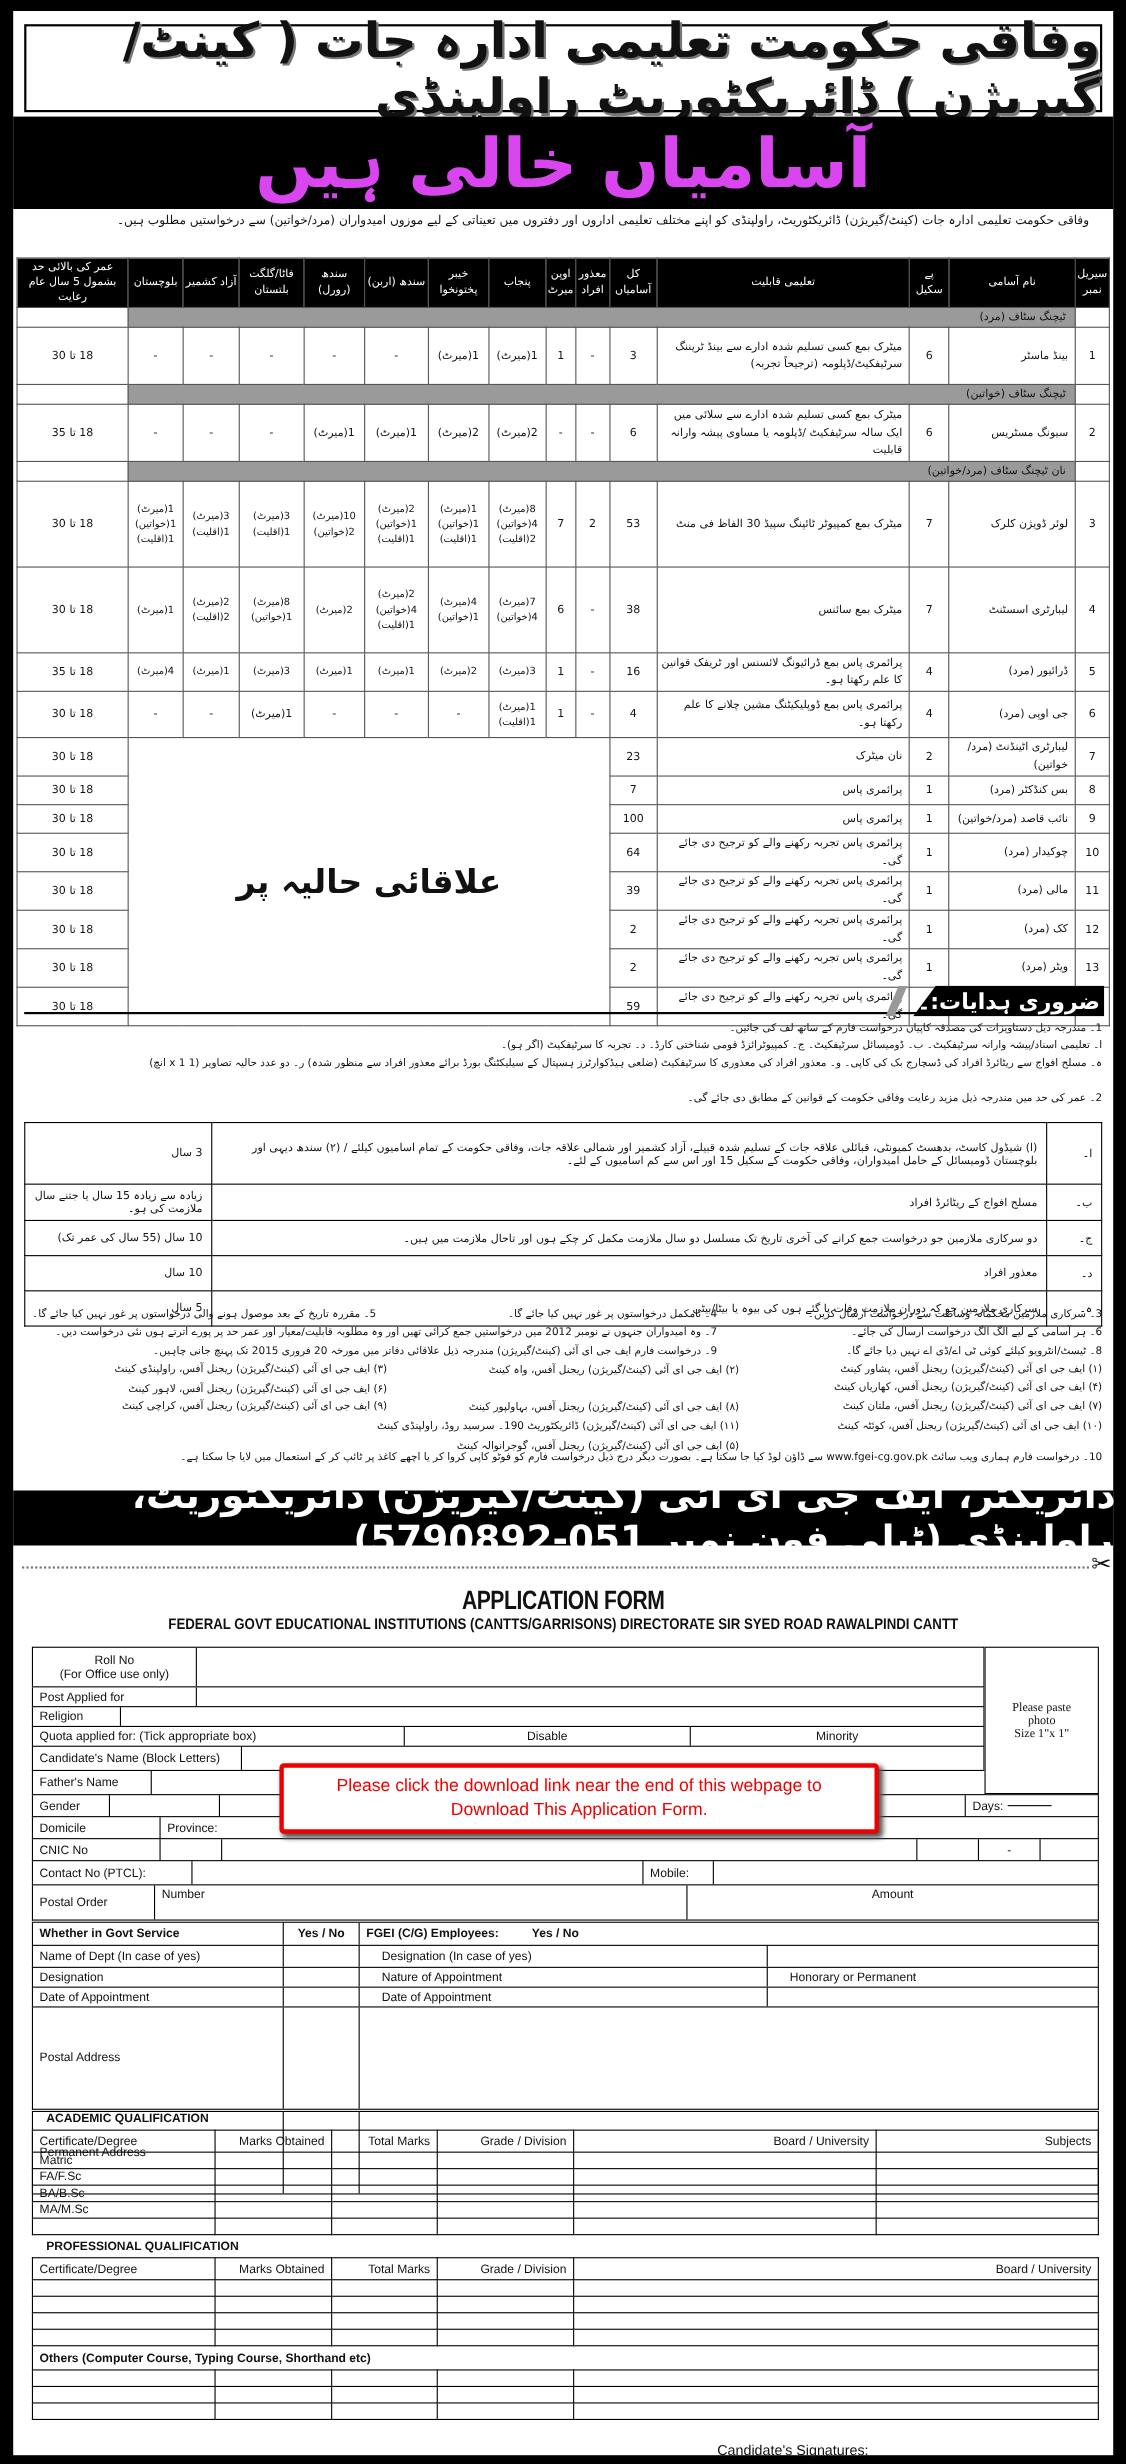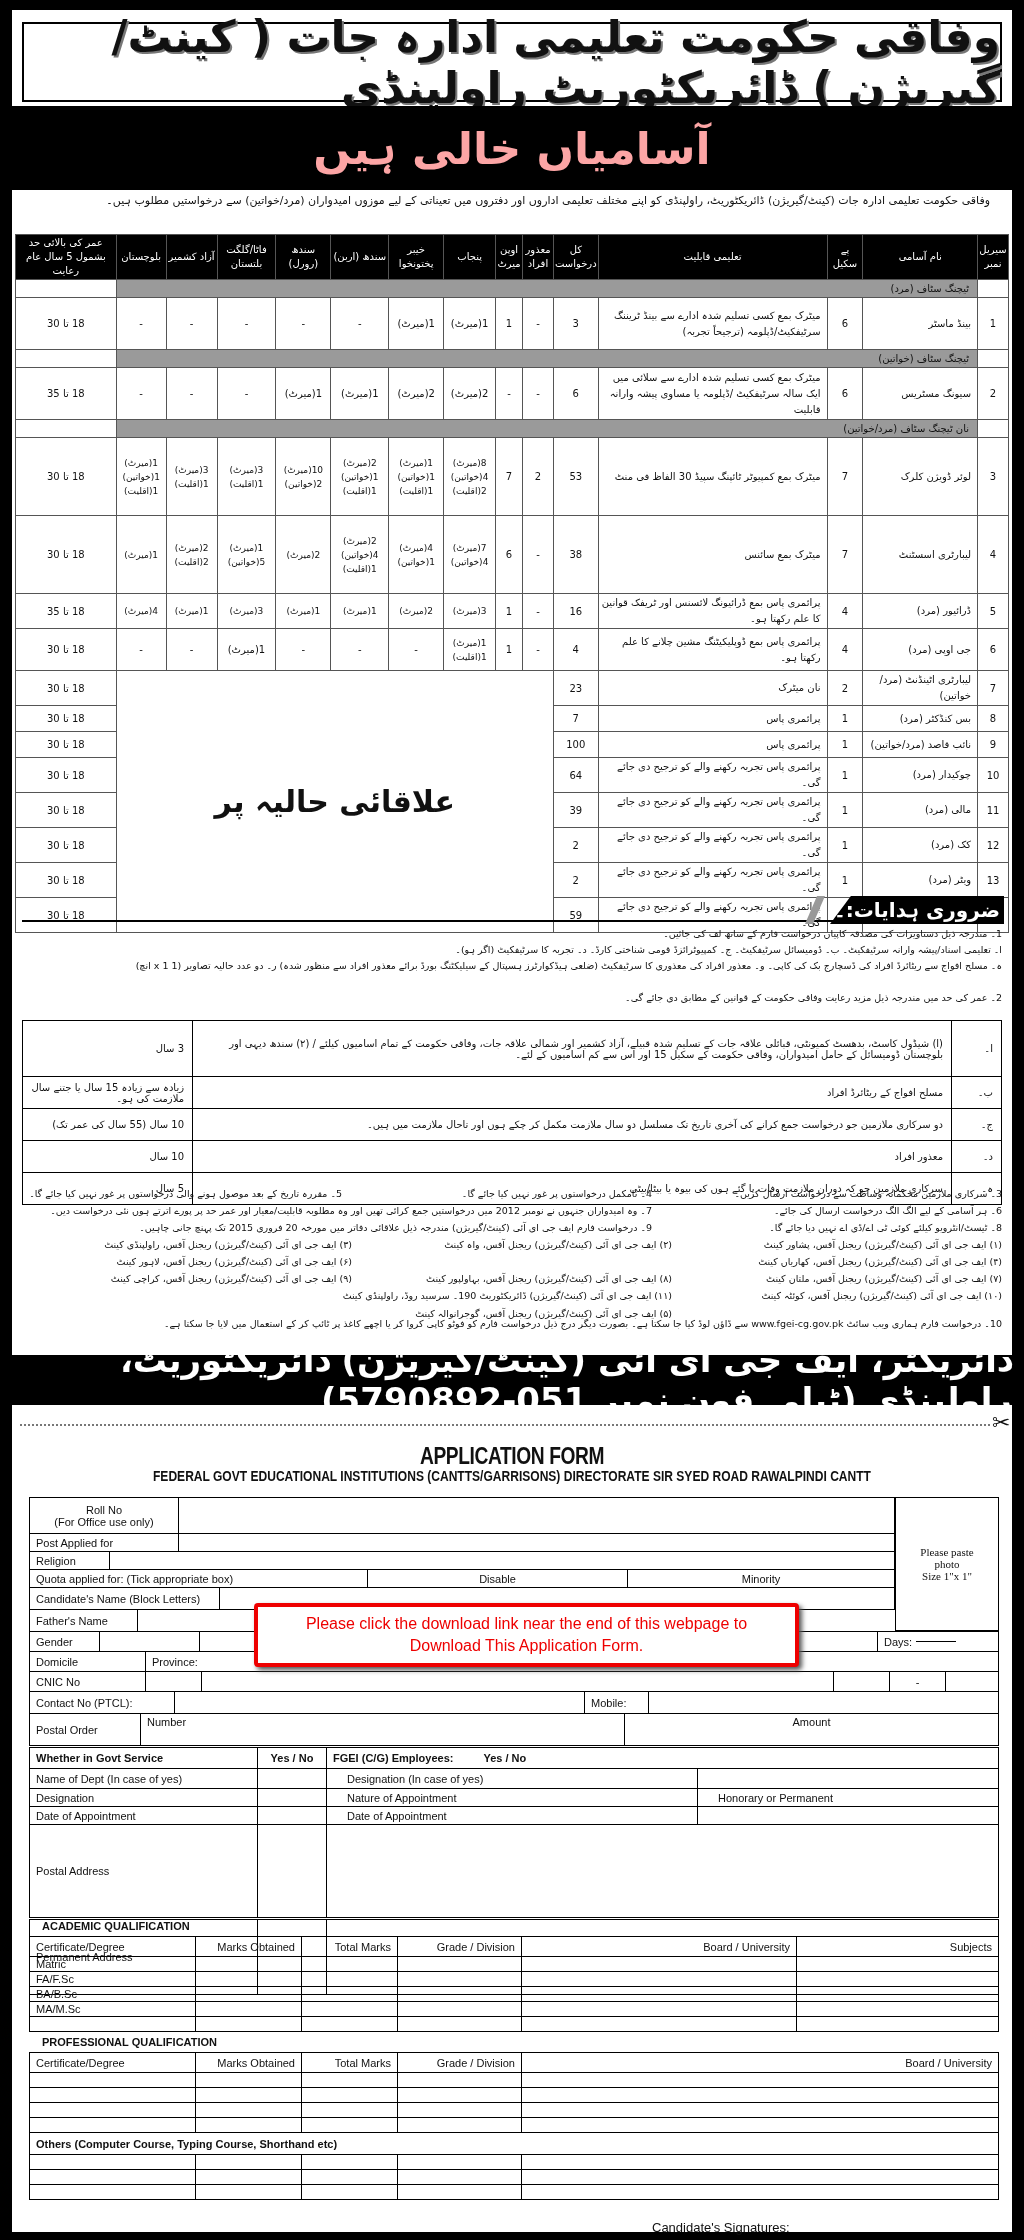--- a/index.html
+++ b/index.html
@@ -1,20 +1,20 @@
 <!DOCTYPE html>
 <html><head>
 <meta charset="utf-8">
 <style>
 *{box-sizing:border-box;margin:0;padding:0}
 body{width:1024px;height:2240px;background:#000;font-family:"DejaVu Sans",sans-serif;color:#111;position:relative;overflow:hidden}
 .page{position:absolute;left:12px;top:10px;width:1000px;height:2222px;background:#fff}
 .urdu{direction:rtl;font-family:"DejaVu Sans",sans-serif}
 .title-box{position:absolute;left:10px;top:12px;width:980px;height:80px;border:2px solid #000;display:flex;align-items:center;justify-content:center;font-size:44px;font-weight:bold;direction:rtl;text-shadow:2px 2px 0 #777}
-.banner{position:absolute;left:0;top:96px;width:1000px;height:84px;background:#000;color:#fca5a5;display:flex;align-items:center;justify-content:center;font-size:44px;font-weight:bold;direction:rtl}
+.banner{position:absolute;left:0;top:96px;width:1000px;height:84px;background:#000;color:#d946ef;display:flex;align-items:center;justify-content:center;font-size:62px;font-weight:bold;direction:rtl}
 .intro{position:absolute;right:22px;top:184px;font-size:11px;direction:rtl;white-space:nowrap}
 table{border-collapse:collapse}
 .jobs{position:absolute;left:3px;top:224px;width:994px;font-size:10px}
 .jobs td,.jobs th{border:1px solid #555;text-align:center;vertical-align:middle;padding:1px}
 .jobs th{background:#000;color:#fff;font-weight:normal;height:44px;font-size:10px;line-height:14px}
 .jobs tr.sec td.band{background:#9a9a9a;text-align:right;padding-right:8px;height:18px;font-size:10px}
 .jobs td.q{text-align:right;padding-right:6px;font-size:10px;line-height:16px}
 .jobs td.multi{font-size:9px;line-height:14px}
 .regional{font-size:30px;font-weight:bold;direction:rtl}
 .instr-head{position:absolute;left:818px;top:886px;width:174px;height:28px;background:#000;color:#fff;font-size:20px;font-weight:bold;text-align:center;direction:rtl;clip-path:polygon(12% 0,100% 0,100% 100%,0 100%);line-height:28px}
@@ -67,21 +67,21 @@
         <col style="width:51px">
         <col style="width:50px">
         <col style="width:101px">
     </colgroup>
     <thead>
       <tr>
         <th>سیریل نمبر</th>
         <th>نام آسامی</th>
         <th>پے سکیل</th>
         <th>تعلیمی قابلیت</th>
-        <th>کل درخواست</th>
+        <th>کل آسامیاں</th>
         <th>معذور افراد</th>
         <th>اوپن میرٹ</th>
         <th>پنجاب</th>
         <th>خیبر پختونخوا</th>
         <th>سندھ (اربن)</th>
         <th>سندھ (رورل)</th>
         <th>فاٹا/گلگت بلتستان</th>
         <th>آزاد کشمیر</th>
         <th>بلوچستان</th>
         <th>عمر کی بالائی حد بشمول 5 سال عام رعایت</th>
@@ -159,21 +159,21 @@
           <td class="q">لیبارٹری اسسٹنٹ</td>
           <td>7</td>
           <td class="q">میٹرک بمع سائنس</td>
           <td>38</td>
           <td>-</td>
           <td>6</td>
           <td class="multi">7(میرٹ) 4(خواتین)</td>
           <td class="multi">4(میرٹ) 1(خواتین)</td>
           <td class="multi">2(میرٹ) 4(خواتین) 1(اقلیت)</td>
           <td class="multi">2(میرٹ)</td>
-          <td class="multi">1(میرٹ) 5(خواتین)</td>
+          <td class="multi">8(میرٹ) 1(خواتین)</td>
           <td class="multi">2(میرٹ) 2(اقلیت)</td>
           <td class="multi">1(میرٹ)</td>
           <td>18 تا 30</td>
       </tr>
       <tr style="height:24px">
         <td>5</td>
           <td class="q">ڈرائیور (مرد)</td>
           <td>4</td>
           <td class="q">پرائمری پاس بمع ڈرائیونگ لائسنس اور ٹریفک قوانین کا علم رکھتا ہو۔</td>
           <td>16</td>

